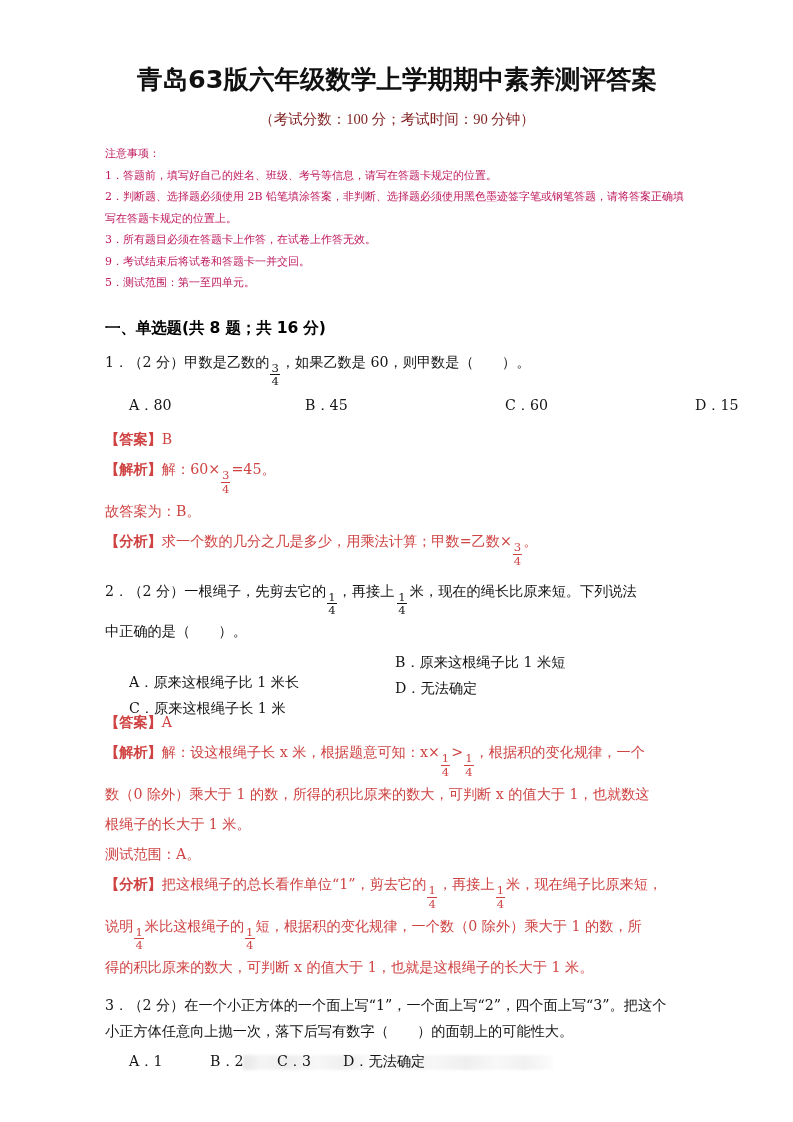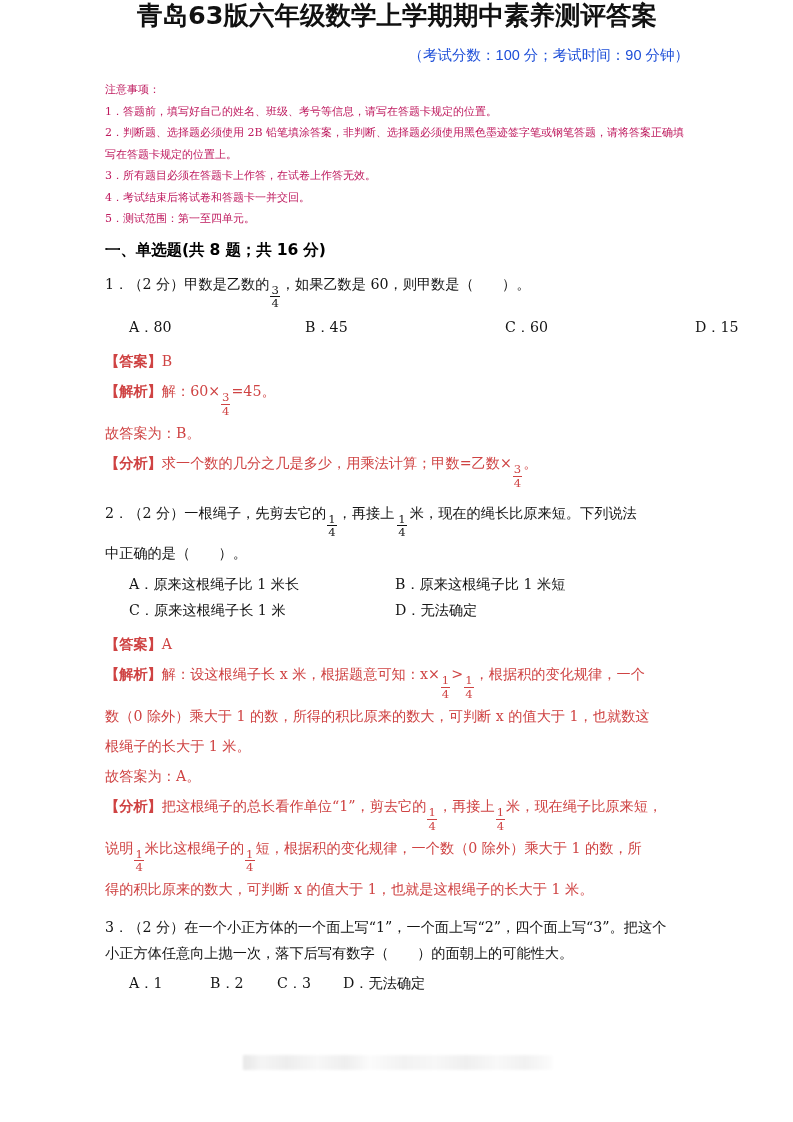--- a/index.html
+++ b/index.html
@@ -31,29 +31,30 @@
 
   
   .doc-title {
     font-family: "DejaVu Sans", "Liberation Sans", sans-serif;
     font-weight: bold;
     font-size: 25.5px;
     line-height: 1.25;
     text-align: center;
     letter-spacing: 0px;
     color: #111;
+    margin-top: 64px;
     white-space: nowrap;
   }
   .doc-subtitle {
-    text-align: right;
+    text-align: center;
     font-size: 14.5px;
     line-height: 1.4;
     margin-top: 13px;
-    color: #1d4ed8;
-    font-family: Liberation Sans, sans-serif;
+    color: #7f1d1d;
+    font-family: Liberation Serif, serif;
   }
 
   
   .notice {
     margin-top: 14px;
     font-size: 11px;
     line-height: 21.5px;
     color: #be185d;
   }
   .notice-line {
@@ -62,21 +63,21 @@
   .notice-wrap {
     white-space: normal;
   }
 
   
   .section-header {
     font-family: "DejaVu Sans", "Liberation Sans", sans-serif;
     font-weight: bold;
     font-size: 15.6px;
     line-height: 22px;
-    margin-top: 9px;
+    margin-top: 23px;
     color: #000;
     letter-spacing: -0.2px;
   }
 
   
   .question {
     font-size: 14.2px;
     line-height: 26px;
     color: #141414;
     margin-top: 10px;
@@ -100,21 +101,21 @@
     position: absolute;
     top: 0;
     white-space: nowrap;
     font-size: 14.2px;
   }
   .opt-a { left: 24px; }
   .opt-b { left: 200px; }
   .opt-c { left: 400px; }
   .opt-d { left: 590px; }
 
-  .opt2-a { left: 24px; }
+  .opt2-a { left: 24px; margin-top: 20px; }
   .opt2-b { left: 290px; }
 
   .opt3-a { left: 24px; }
   .opt3-b { left: 105px; text-align: right; }
   .opt3-c { left: 172px; }
   .opt3-d { left: 238px; }
 
   
   .expl {
     color: #cf4343;
@@ -188,21 +189,21 @@
   <div class="content">
 
     <div class="doc-title">青岛63版六年级数学上学期期中素养测评答案</div>
     <div class="doc-subtitle">（考试分数：100 分；考试时间：90 分钟）</div>
 
     <div class="notice">
       <div class="notice-line">注意事项：</div>
       <div class="notice-line">1．答题前，填写好自己的姓名、班级、考号等信息，请写在答题卡规定的位置。</div>
       <div class="notice-wrap">2．判断题、选择题必须使用 2B 铅笔填涂答案，非判断、选择题必须使用黑色墨迹签字笔或钢笔答题，请将答案正确填写在答题卡规定的位置上。</div>
       <div class="notice-line">3．所有题目必须在答题卡上作答，在试卷上作答无效。</div>
-      <div class="notice-line">4．考试结束后将试卷和答题卡一并交回。</div>
+      <div class="notice-line">9．考试结束后将试卷和答题卡一并交回。</div>
       <div class="notice-line">5．测试范围：第一至四单元。</div>
     </div>
 
     <div class="section-header">一、单选题(共 8 题；共 16 分)</div>
 
     <div class="question">
       <div class="q-body">
         <span>1．（2 分）甲数是乙数的</span><span class="frac">
             <span class="num">3</span>
             <span class="den">4</span>
@@ -255,21 +256,21 @@
         <p><span class="blk">【答案】</span><span>A</span></p>
         <p><span class="blk">【解析】</span><span>解：设这根绳子长 x 米，根据题意可知：x×</span><span class="frac">
               <span class="num">1</span>
               <span class="den">4</span>
             </span><span>&gt;</span><span class="frac">
               <span class="num">1</span>
               <span class="den">4</span>
             </span><span>，根据积的变化规律，一个</span></p>
         <p>数（0 除外）乘大于 1 的数，所得的积比原来的数大，可判断 x 的值大于 1，也就数这</p>
         <p>根绳子的长大于 1 米。</p>
-        <p>故答案为：A。</p>
+        <p>测试范围：A。</p>
         <p><span class="blk">【分析】</span><span>把这根绳子的总长看作单位“1”，剪去它的</span><span class="frac">
               <span class="num">1</span>
               <span class="den">4</span>
             </span><span>，再接上</span><span class="frac">
               <span class="num">1</span>
               <span class="den">4</span>
             </span><span>米，现在绳子比原来短，</span></p>
         <p><span>说明</span><span class="frac">
               <span class="num">1</span>
               <span class="den">4</span>

